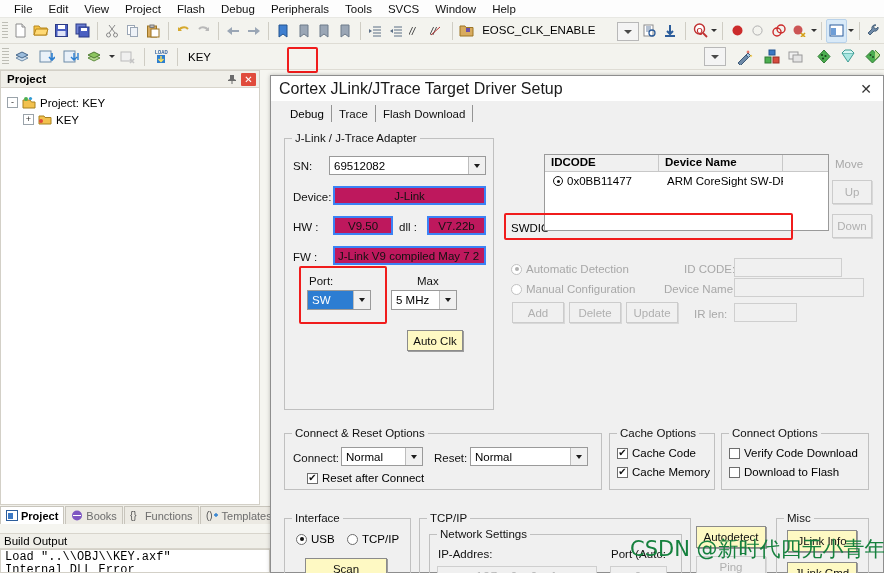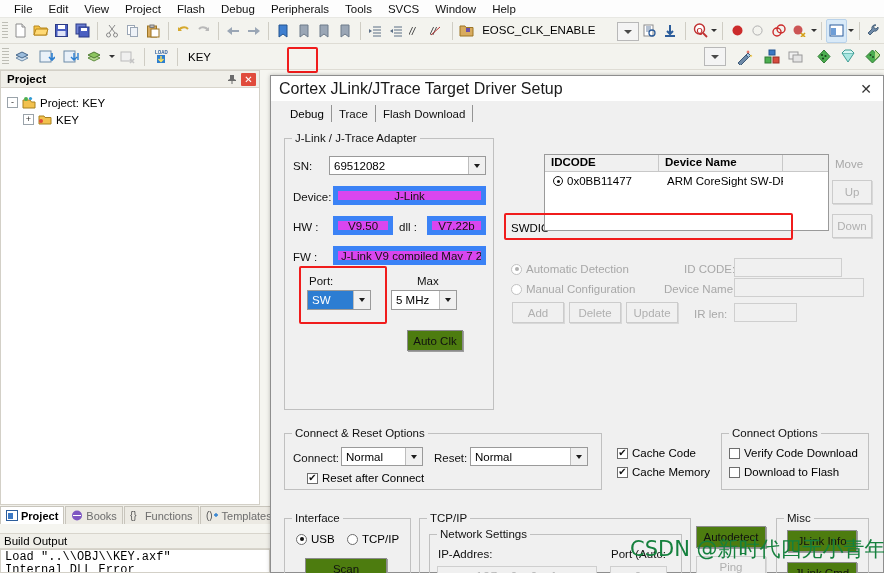--- a/index.html
+++ b/index.html
@@ -78,31 +78,31 @@
 
   .dlgbody{position:absolute;left:8px;top:54px;width:598px;height:436px;}
 
   .grp{position:absolute;border:1px solid #c0c0c0;box-sizing:border-box;}
   .grp > legend, .glab{position:absolute;top:-7px;left:7px;background:#f0f0f0;padding:0 3px;font-size:11.5px;color:#111;white-space:nowrap;}
 
   .lab{position:absolute;font-size:11.5px;color:#111;white-space:nowrap;}
   .lab.dis{color:#a8a8a8;}
   .fld{position:absolute;border:1px solid #9a9a9a;background:#fff;box-sizing:border-box;
        display:flex;align-items:center;font-size:11.5px;padding:0 3px;white-space:nowrap;overflow:hidden;}
-  .fld.ro{background:#d946ef;border:5px solid #3b82f6;color:#111;}
+  .fld.ro{background:#be185d;border:2px solid #3b82f6;color:#111;}
   .fld.dis{background:#f0f0f0;border:1px solid #cfcfcf;color:#b2b2b2;}
   .fld.ctr{justify-content:center;}
 
   .cbo{position:absolute;border:1px solid #9a9a9a;background:#fff;box-sizing:border-box;display:flex;align-items:center;font-size:11.5px;}
   .cbo .v{flex:1;padding:0 4px;white-space:nowrap;overflow:hidden;}
   .cbo .v.sel{background:#2d7dd2;color:#fff;height:100%;display:flex;align-items:center;}
   .cbo .a{width:16px;height:100%;background:#f0f0f0;border-left:1px solid #bdbdbd;display:flex;align-items:center;justify-content:center;}
   .cbo .a i{width:0;height:0;border-left:3px solid transparent;border-right:3px solid transparent;border-top:4px solid #1c1c1c;}
 
-  .btn{position:absolute;border:1px solid #8b8b8b;background:#4d7c0f;box-sizing:border-box;
+  .btn{position:absolute;border:1px solid #8b8b8b;background:#fef9c3;box-sizing:border-box;
        display:flex;align-items:center;justify-content:center;font-size:11.5px;color:#111;cursor:default;
        box-shadow:1px 1px 0 #9d9d9d;}
   .btn.dis{color:#b0b0b0;border-color:#cccccc;box-shadow:1px 1px 0 #d8d8d8;background:#f0f0f0;}
 
   .chk{position:absolute;display:flex;align-items:center;font-size:11.5px;white-space:nowrap;cursor:default;}
   .chk .bx{width:11px;height:11px;border:1px solid #6d6d6d;background:#fff;margin-right:4px;
            display:flex;align-items:center;justify-content:center;box-sizing:border-box;font-size:10px;line-height:1;color:#111;}
   .rad{position:absolute;display:flex;align-items:center;font-size:11.5px;white-space:nowrap;cursor:default;}
   .rad .rb{width:11px;height:11px;border:1px solid #6d6d6d;border-radius:50%;background:#fff;margin-right:4px;
            display:flex;align-items:center;justify-content:center;box-sizing:border-box;}
@@ -681,20 +681,23 @@
         <div class="v">Normal</div>
         <div class="a">
             <i></i>
           </div>
       </div>
       <div class="chk" style="left:28px;top:342px;">
         <span class="bx">✔</span>
         <span>Reset after Connect</span>
       </div>
 
+      <div class="grp" style="left:330px;top:303px;width:106px;height:57px;">
+        <div class="glab">Cache Options</div>
+      </div>
       <div class="chk" style="left:338px;top:317px;">
         <span class="bx">✔</span>
         <span>Cache Code</span>
       </div>
       <div class="chk" style="left:338px;top:336px;">
         <span class="bx">✔</span>
         <span>Cache Memory</span>
       </div>
 
       <div class="grp" style="left:442px;top:303px;width:148px;height:57px;">

